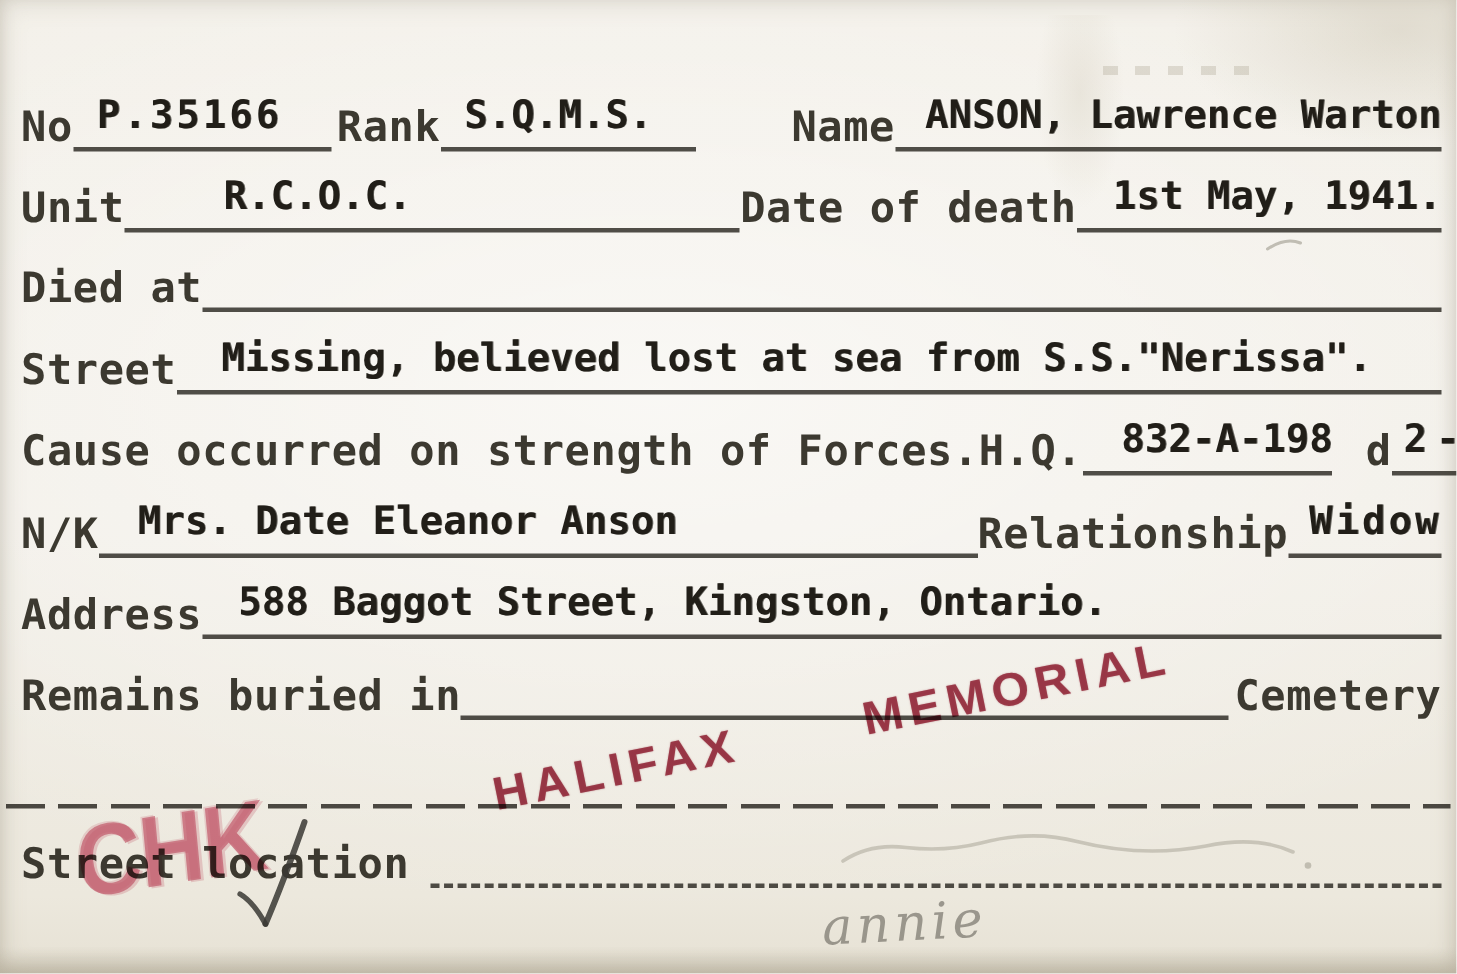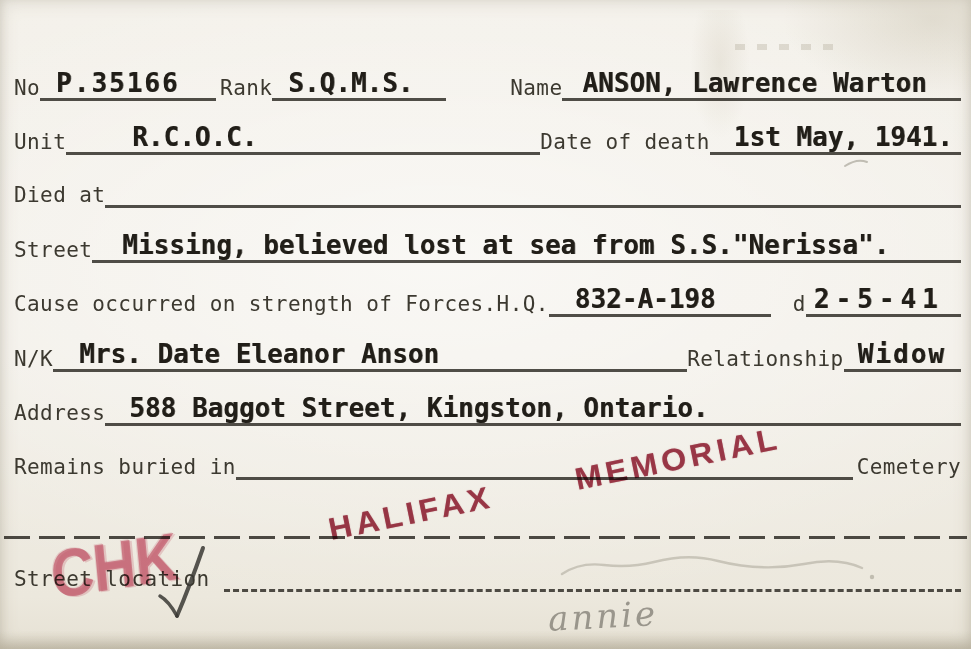--- a/index.html
+++ b/index.html
@@ -5,22 +5,22 @@
   html,body{margin:0;padding:0;background:#ffffff;}
   .card{
     position:relative;width:971px;height:649px;overflow:hidden;
     background:
       radial-gradient(ellipse 130% 90% at 45% 40%, rgba(255,255,255,0.55), rgba(255,255,255,0) 60%),
       linear-gradient(180deg,#f3f0e9 0%,#f2efe8 55%,#ece8dd 92%,#e6e1d4 100%);
     box-shadow: inset 0 0 18px rgba(120,110,88,0.22), inset 0 -4px 10px rgba(120,110,88,0.18);
     font-family:"DejaVu Sans Mono", monospace;
   }
   .row{position:absolute;left:14px;right:10px;display:flex;align-items:flex-end;height:38px;}
-  .lbl{font-size:21px;color:#3c3930;white-space:pre;padding-bottom:2px;letter-spacing:0.4px;line-height:1;}
-  .u{height:34px;border-bottom:3px solid rgba(32,29,23,0.78);display:flex;align-items:flex-end;}
+  .lbl{font-size:28px;color:#3c3930;white-space:pre;padding-bottom:2px;letter-spacing:0.4px;line-height:1;font-weight:bold;}
+  .u{height:34px;border-bottom:3px solid rgba(32,29,23,0.78);display:flex;}
   .u.dash{border-bottom-style:dashed;}
   .val{font-size:26px;font-weight:bold;color:#211e18;white-space:pre;line-height:1;padding-bottom:2px;
        text-shadow:0.6px 0 rgba(33,30,24,0.65);}
   .ls1{letter-spacing:2px;}
   .ls2{letter-spacing:6px;}
   .grow{flex:1;}
   .divider{position:absolute;left:4px;right:4px;top:536px;height:3px;
     background-image:repeating-linear-gradient(90deg, rgba(34,31,25,0.8) 0 26px, rgba(34,31,25,0) 26px 35px);}
   .stamp-chk{
     position:absolute;left:48px;top:543px;

